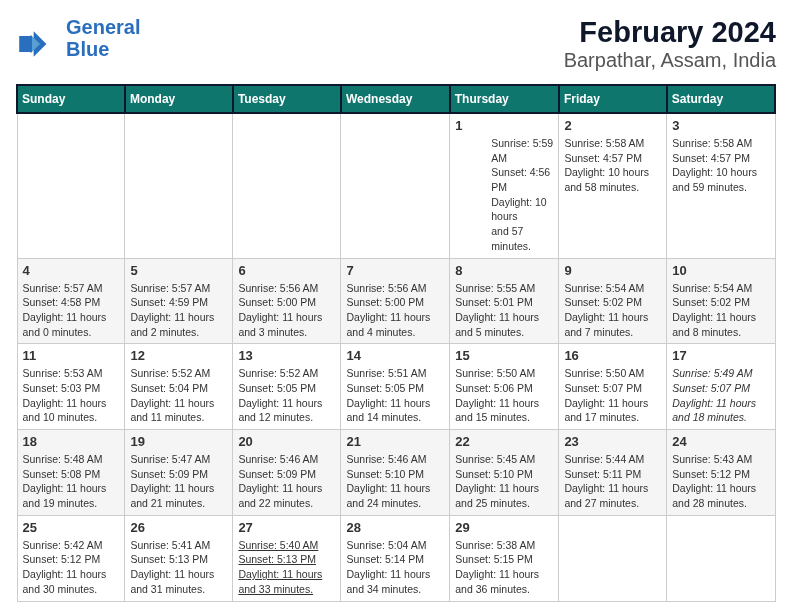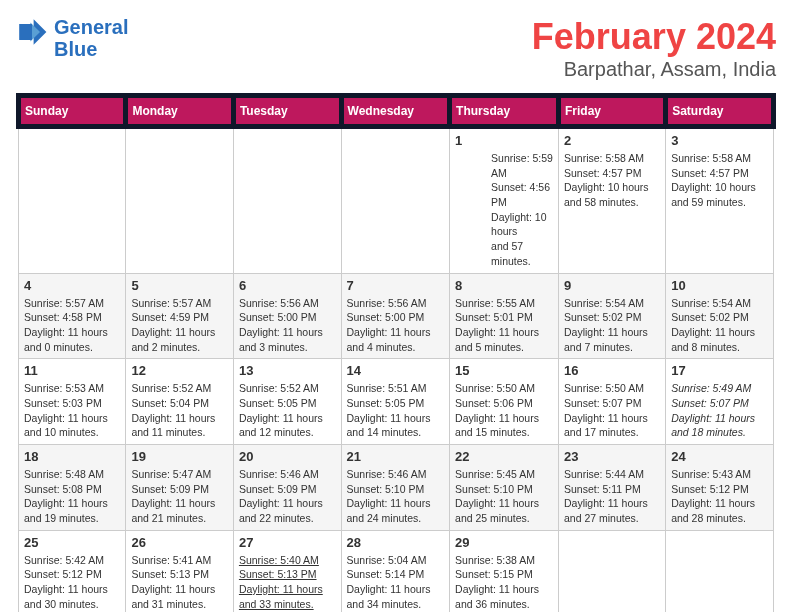--- a/index.html
+++ b/index.html
@@ -11,60 +11,60 @@
       padding: 16px;
     }
     .header {
       display: flex;
       justify-content: space-between;
       align-items: flex-start;
       margin-bottom: 12px;
     }
     .logo {
       display: flex;
-      align-items: flex-start;
-      gap: 6px;
+      align-items: flex-end;
+      gap: 18px;
     }
     .logo-text {
       font-size: 20px;
       font-weight: bold;
       color: #333;
       line-height: 1.1;
     }
     .logo-text span {
       color: #2a6fbd;
     }
     .logo-icon {
       width: 32px;
       height: 32px;
     }
     .title-block {
       text-align: right;
     }
     .month-title {
-      font-size: 36px;
+      font-size: 29px;
       font-weight: bold;
-      color: #ef4444;
+      color: #0f172a;
     }
     .subtitle {
       font-size: 20px;
       color: #555;
     }
     table {
       width: 100%;
       border-collapse: collapse;
       font-size: 11px;
     }
     thead th {
-      background-color: #be185d;
+      background-color: #0f766e;
       color: #fff;
       padding: 6px 4px;
       text-align: left;
       font-size: 12px;
-      border: 5px solid #0f172a;
+      border: 2px solid #0f172a;
     }
     tbody td {
       border: 1px solid #ccc;
       vertical-align: top;
       padding: 4px 5px;
       height: 80px;
       width: 110px;
       background: #fff;
     }
     tbody tr:nth-child(even) td {

